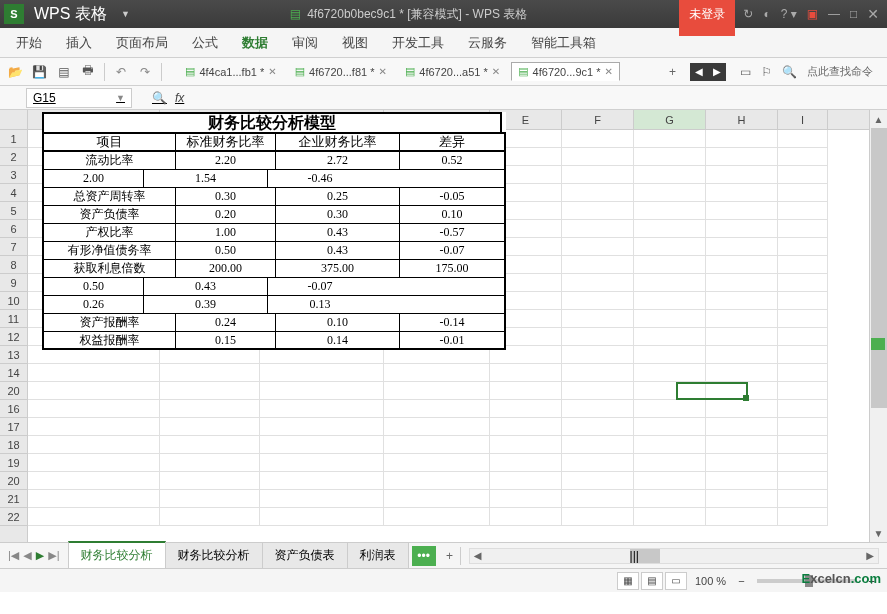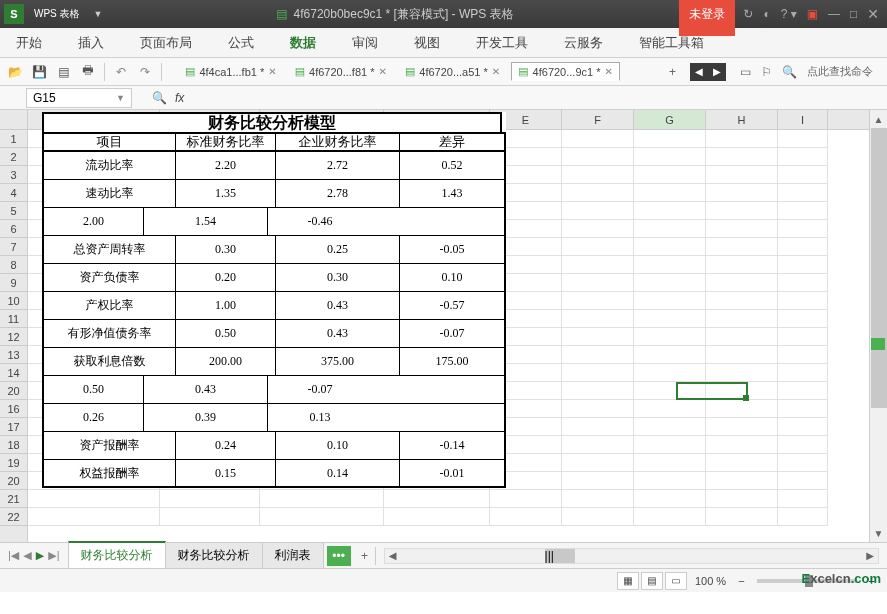--- a/index.html
+++ b/index.html
@@ -1,50 +1,50 @@
 <!DOCTYPE html>
 <html><head>
 <meta charset="utf-8">
 <style>
 * { margin: 0; padding: 0; box-sizing: border-box; font-family: "Microsoft YaHei", Arial, sans-serif; }
 body { background: #fff; width: 887px; height: 614px; overflow: hidden; position: relative; font-size: 12px; }
 
 
 .titlebar { height: 28px; background: linear-gradient(#4a4a4a, #3a3a3a); display: flex; align-items: center; color: #ccc; }
 .app-logo { width: 20px; height: 20px; background: #2e7d32; margin: 0 4px; display: flex; align-items: center; justify-content: center; color: #fff; font-weight: bold; font-size: 11px; }
-.app-name { color: #fff; padding: 0 6px; font-size: 10px; }
+.app-name { color: #fff; padding: 0 6px; font-size: 16px; }
 .app-drop { color: #ccc; padding: 0 8px; font-size: 9px; cursor: pointer; }
 .titlebar-center { flex: 1; display: flex; align-items: center; justify-content: center; gap: 6px; }
 .doc-icon { color: #4caf50; }
 .login-btn { background: #e84c3d; color: #fff; padding: 13px 10px; font-size: 12px; cursor: pointer; }
 .title-icons { display: flex; align-items: center; gap: 10px; padding: 0 8px; color: #aaa; }
 .title-icons span { cursor: pointer; }
 .win-close { font-size: 14px; }
 
 
-.menubar { height: 30px; background: #f5f5f5; border-bottom: 1px solid #d0d0d0; display: flex; align-items: center; padding: 0 16px; gap: 36px; }
+.menubar { height: 30px; background: #f5f5f5; border-bottom: 1px solid #d0d0d0; display: flex; align-items: center; padding: 0 16px; gap: 24px; }
 .menu-item { color: #444; font-size: 13px; cursor: pointer; }
 .menu-item.active { color: #2e7d32; font-weight: bold; }
 
 
 .toolbar { height: 28px; background: #f8f8f8; border-bottom: 1px solid #d0d0d0; display: flex; align-items: center; padding: 0 8px; gap: 8px; }
 .tb-icon { width: 16px; height: 16px; cursor: pointer; display: flex; align-items: center; justify-content: center; }
 .tb-sep { width: 1px; height: 18px; background: #ccc; }
 .doctabs { flex: 1; display: flex; align-items: center; gap: 4px; margin-left: 8px; }
 .doctab { display: flex; align-items: center; gap: 4px; padding: 2px 6px; border: 1px solid transparent; cursor: pointer; font-size: 11px; color: #444; }
 .doctab.active { background: #fff; border: 1px solid #aaa; border-bottom: 1px solid #fff; }
 .doctab .dicon { color: #4caf50; }
 .doctab .close { color: #888; font-size: 10px; }
 .tb-right { display: flex; align-items: center; gap: 10px; padding: 0 6px; }
 .nav-arrows { display: flex; }
 .nav-arrow { width: 18px; height: 18px; background: #3a3a3a; color: #fff; display: flex; align-items: center; justify-content: center; font-size: 10px; cursor: pointer; }
 .search-cmd { color: #666; font-size: 11px; cursor: pointer; }
 
 
-.formulabar { height: 24px; background: #f8f8f8; border-bottom: 1px solid #d0d0d0; display: flex; align-items: center; }
+.formulabar { height: 24px; background: #f8f8f8; border-bottom: 1px solid #d0d0d0; display: flex; align-items: center; text-decoration: underline; }
 .namebox { width: 106px; border: 1px solid #ccc; background: #fff; height: 20px; margin-left: 26px; padding: 0 6px; display: flex; align-items: center; font-size: 12px; }
 .namebox-drop { color: #888; font-size: 9px; margin-left: auto; }
 .fx-area { display: flex; align-items: center; gap: 8px; margin-left: 20px; }
 .fx-icon { color: #888; cursor: pointer; }
 .fx-label { font-style: italic; color: #444; }
 
 
 .grid-area { position: relative; height: 432px; display: flex; }
 .rowheaders { width: 28px; background: #e8e8e8; border-right: 1px solid #ccc; }
 .corner { height: 20px; background: #e8e8e8; border-bottom: 1px solid #ccc; }
@@ -58,21 +58,21 @@
 .cell { border-right: 1px solid #e0e0e0; border-bottom: 1px solid #e0e0e0; display: flex; align-items: center; padding: 0 4px; font-size: 12px; overflow: hidden; white-space: nowrap; }
 .cA { width: 132px; } .cB { width: 100px; } .cC { width: 124px; } .cD { width: 106px; }
 .cE { width: 72px; } .cF { width: 72px; } .cG { width: 72px; } .cH { width: 72px; } .cI { width: 50px; }
 
 
 .datatable { position: absolute; left: 14px; top: 2px; background: #fff; }
 .dt-title { height: 20px; width: 460px; border-left: 2px solid #000; border-right: 2px solid #000; border-top: 2px solid #000; display: flex; align-items: center; justify-content: center; font-family: SimSun, serif; font-size: 16px; font-weight: bold; }
 .dt-header { height: 20px; display: flex; border-left: 2px solid #000; border-right: 2px solid #000; border-top: 2px solid #000; border-bottom: 2px solid #000; }
 .dt-header div { border-right: 1px solid #000; display: flex; align-items: center; justify-content: center; font-family: SimSun, serif; font-size: 13px; }
 .dt-header div:last-child { border-right: none; }
-.dt-row { height: 28px; display: flex; border-left: 2px solid #000; border-right: 2px solid #000; border-bottom: 1px solid #000; }
+.dt-row { height: 18px; display: flex; border-left: 2px solid #000; border-right: 2px solid #000; border-bottom: 1px solid #000; }
 .dt-row:last-child { border-bottom: 2px solid #000; }
 .dt-row div { border-right: 1px solid #000; display: flex; align-items: center; font-family: SimSun, serif; font-size: 12px; padding: 0 4px; }
 .dt-row div:last-child { border-right: none; }
 .dt-c1 { width: 132px; justify-content: center !important; }
 .dt-c2 { width: 100px; justify-content: center !important; }
 .dt-c3 { width: 124px; justify-content: center !important; }
 .dt-c4 { width: 104px; justify-content: center !important; text-align: center; }
 
 
 .active-cell { position: absolute; border: 2px solid #2e7d32; pointer-events: none; }
@@ -497,26 +497,20 @@
         <div class="dt-c4">差异</div>
       </div>
       <div id="dtrows">
           <div class="dt-row">
             <div class="dt-c1">流动比率</div>
             <div class="dt-c2">2.20</div>
             <div class="dt-c3">2.72</div>
             <div class="dt-c4">0.52</div>
           </div>
           <div class="dt-row">
-            <div class="dt-c1">速动比率</div>
-            <div class="dt-c2">1.35</div>
-            <div class="dt-c3">2.78</div>
-            <div class="dt-c4">1.43</div>
-          </div>
-          <div class="dt-row">
             <div class="dt-c2">2.00</div>
             <div class="dt-c3">1.54</div>
             <div class="dt-c4">-0.46</div>
           </div>
           <div class="dt-row">
             <div class="dt-c1">总资产周转率</div>
             <div class="dt-c2">0.30</div>
             <div class="dt-c3">0.25</div>
             <div class="dt-c4">-0.05</div>
           </div>
@@ -585,20 +579,21 @@
 <div class="sheetbar">
   <div class="sheet-nav">
     <span>|◀</span>
     <span>◀</span>
     <span class="active-nav">▶</span>
     <span>▶|</span>
   </div>
   <div class="sheettabs" id="sheettabs">
       <div class="sheettab active">财务比较分析</div>
       <div class="sheettab">财务比较分析</div>
+      <div class="sheettab">资产负债表</div>
       <div class="sheettab">利润表</div>
     </div>
   <div class="sheet-more">•••</div>
   <div class="sheet-add">+</div>
   <div style="width:1px;height:18px;background:#ccc"></div>
   <div class="hscroll">
     <div class="hscroll-left">◀</div>
     <div class="hscroll-thumb">|||</div>
     <div class="hscroll-right">▶</div>
   </div>

